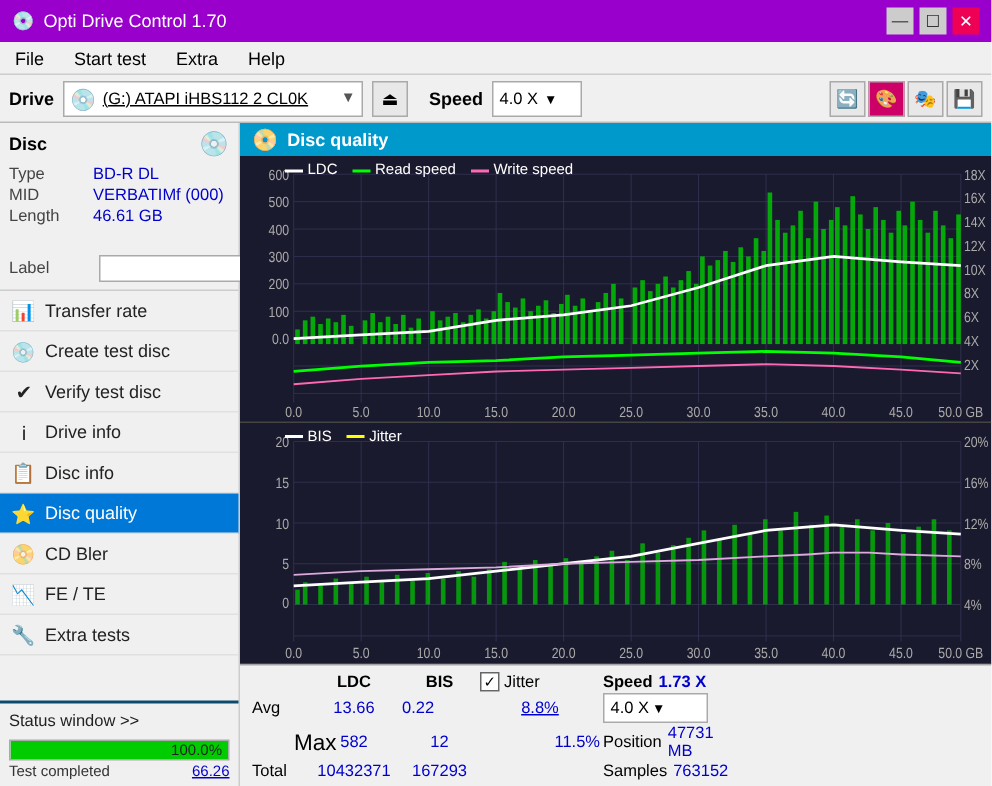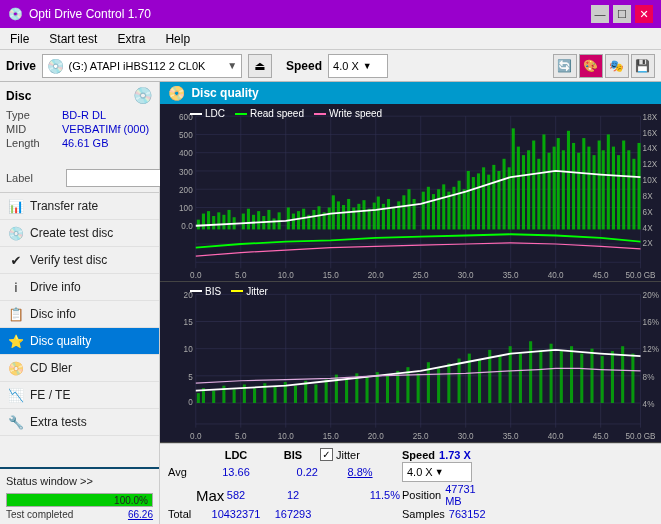--- a/index.html
+++ b/index.html
@@ -40,21 +40,21 @@
       align-items: center;
       padding: 0 6px;
       border-bottom: 1px solid #bbb;
       gap: 6px;
     }
     .drive-label { font-size: 12px; font-weight: bold; }
     .drive-select {
       display: flex; align-items: center; background: white; border: 1px solid #aaa;
       height: 24px; padding: 0 4px; min-width: 200px; font-size: 11px; gap: 4px;
     }
-    .drive-select-text { flex: 1; }
+    .drive-select-text { flex: 1; text-decoration: underline; }
     .drive-arrow { font-size: 10px; color: #555; }
     .drive-icon-btn { width: 24px; height: 24px; background: #e8e8e8; border: 1px solid #aaa; display: flex; align-items: center; justify-content: center; cursor: pointer; font-size: 12px; }
     .speed-label { font-size: 12px; font-weight: bold; margin-left: 8px; }
     .speed-select { background: white; border: 1px solid #aaa; height: 24px; padding: 0 4px; font-size: 11px; display: flex; align-items: center; min-width: 60px; }
     .toolbar-spacer { flex: 1; }
     .toolbar-icons { display: flex; gap: 2px; }
 
     
     .main { display: flex; height: calc(524px - 28px - 22px - 32px); }
 
@@ -628,21 +628,21 @@
             <div class="checkbox-box">✓</div>
             <span style="font-size:11px;">Jitter</span>
           </div>
           <div style="display:flex; align-items:center; gap:4px;">
             <span style="font-size:11px; font-weight:bold;">Speed</span>
             <span style="font-size:11px; color:#0000cc; font-weight:bold;">1.73 X</span>
           </div>
 
           <span style="font-size:11px;">Avg</span>
           <span style="font-size:11px; color:#0000cc; text-align:center;">13.66</span>
-          <span style="font-size:11px; color:#0000cc; text-align:right;">0.22</span>
+          <span style="font-size:11px; color:#0000cc; text-align:left;">0.22</span>
           <span style="font-size:11px; color:#0000cc; text-align:center;text-decoration:underline;">8.8%</span>
           <div class="speed-dropdown">
             <span>4.0 X</span>
             <span style="font-size:9px;">▼</span>
           </div>
 
           <span style="font-size:15px;margin-left:28px;">Max</span>
           <span style="font-size:11px; color:#0000cc; text-align:center;">582</span>
           <span style="font-size:11px; color:#0000cc; text-align:center;">12</span>
           <span style="font-size:11px; color:#0000cc; text-align:right;">11.5%</span>

